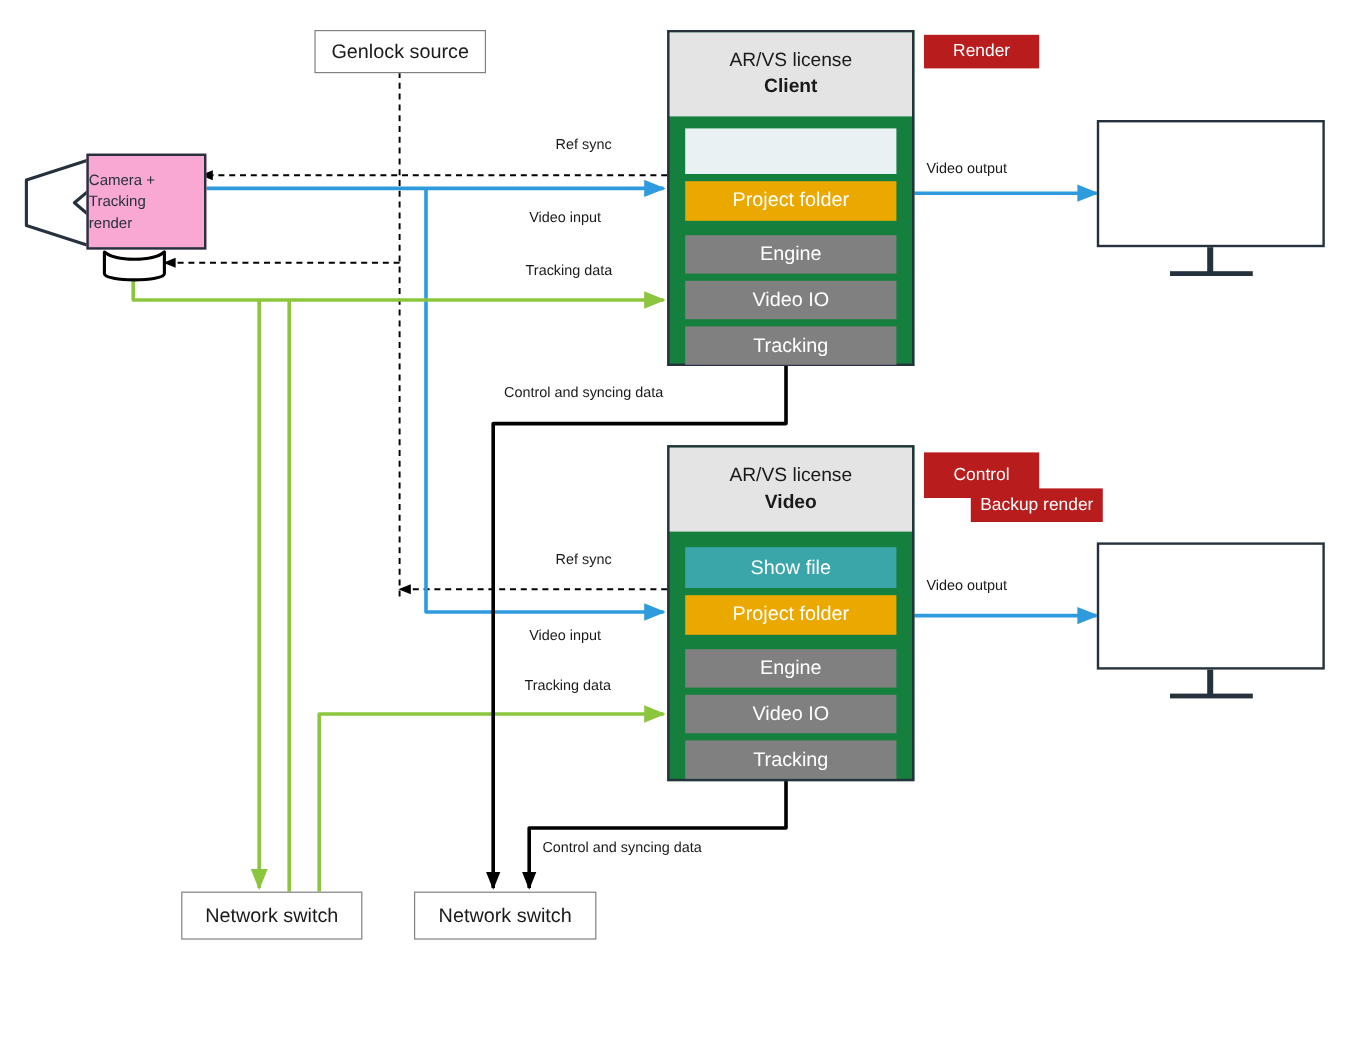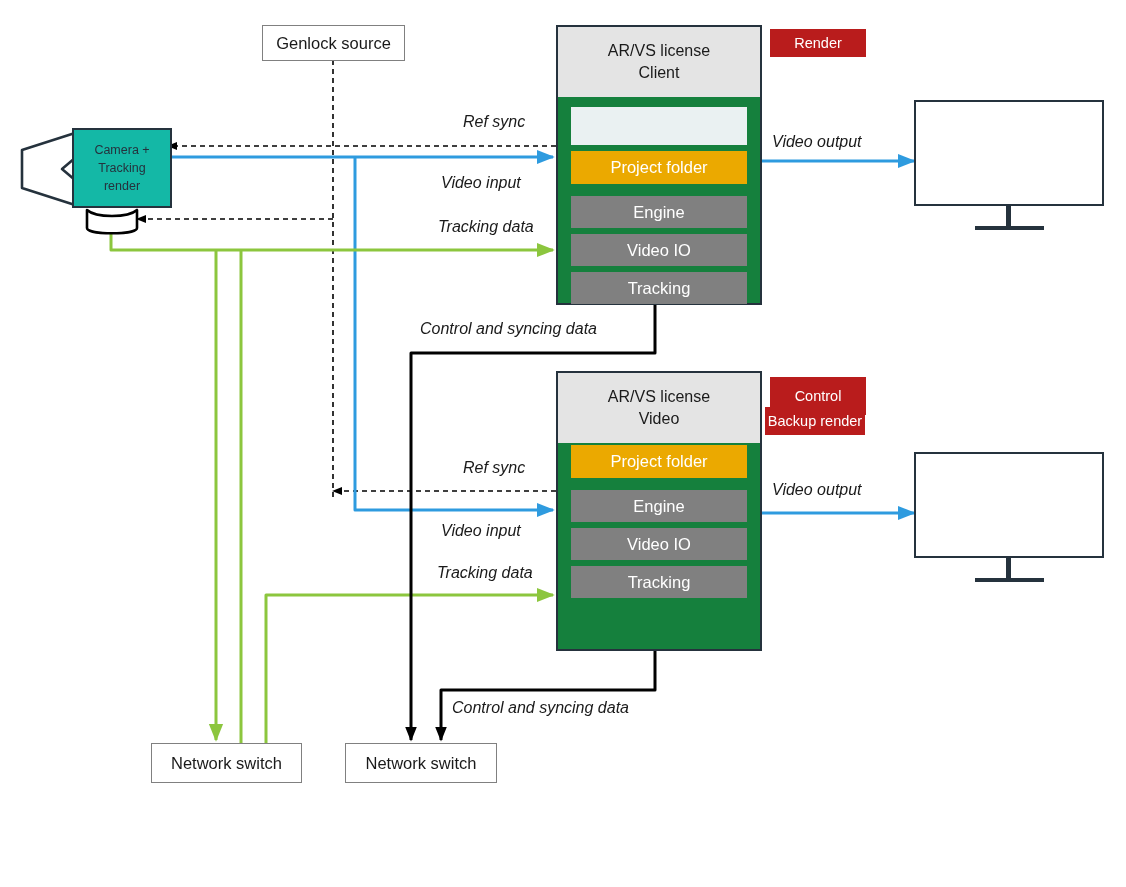--- a/index.html
+++ b/index.html
@@ -4,43 +4,43 @@
 <style>
   html,body{margin:0;padding:0;background:#ffffff;}
   body{width:1126px;height:887px;font-family:"Liberation Sans","DejaVu Sans",sans-serif;}
   #stage{position:relative;width:1126px;height:887px;overflow:hidden;background:#fff;}
   svg.wires{position:absolute;left:0;top:0;width:1126px;height:887px;}
   .node{position:absolute;box-sizing:border-box;}
 
   
   .plainbox{border:1px solid #808080;background:#fff;display:flex;align-items:center;
             justify-content:center;color:#1a1a1a;font-size:16.5px;}
-  .camerabox{border:2px solid #25323d;background:#14b8a6;display:flex;flex-direction:column;
-             align-items:center;justify-content:center;color:#25323d;font-size:12.5px;line-height:1.45;}
+  .camerabox{border:2px solid #25323d;background:#f9a8d4;display:flex;flex-direction:column;
+             justify-content:center;color:#25323d;font-size:12.5px;line-height:1.45;}
 
   
   .stackbox{border:2px solid #25323d;background:#15803d;}
   .stack-header{background:#e4e4e4;display:flex;flex-direction:column;align-items:center;
                 justify-content:center;color:#1a1a1a;font-size:16px;line-height:1.35;height:70px;}
   .stack-header .lic{font-weight:400;}
-  .stack-header .role{font-weight:400;}
+  .stack-header .role{font-weight:700;}
   .bar{display:flex;align-items:center;justify-content:center;color:#ffffff;font-size:16.5px;
        margin:6px auto;}
   .bar.ghost{background:#eaf1f2;}
   .bar.teal{background:#3aa6aa;}
   .bar.amber{background:#eba900;}
   .bar.grey{background:#808080;}
 
   
   .badge{background:#b91c1c;color:#fff;display:flex;align-items:center;justify-content:center;
          font-size:14.5px;}
 
   
   .lbl{position:absolute;color:#1a1a1a;white-space:nowrap;}
-  .lbl.italic{font-style:italic;font-size:16px;}
+  .lbl.italic{font-size:12px;}
   .lbl.plain{font-size:16.5px;margin-top:48px;}
   .lbl.center{text-align:center;white-space:normal;}
 
   
   .mon-screen{border:2.5px solid #25323d;background:#fff;}
   .mon-neck{position:absolute;background:#25323d;}
   .mon-foot{position:absolute;background:#25323d;}
 </style>
 </head>
 <body>
@@ -136,28 +136,29 @@
     <div class="bar grey" style="width:176px;height:32px;margin-top:5px;">Tracking</div>
   </div>
 
   <div class="node badge" style="left:770px;top:29px;width:96px;height:28px;">Render</div>
 
   <div class="node stackbox" style="left:556px;top:371px;width:206px;height:280px;">
     <div class="stack-header">
       <span class="lic">AR/VS license</span>
       <span class="role">Video</span>
     </div>
+    <div class="bar teal" style="width:176px;height:34px;margin-top:13px;">Show file</div>
     <div class="bar amber" style="width:176px;height:33px;margin-top:2px;">Project folder</div>
     <div class="bar grey" style="width:176px;height:32px;margin-top:12px;">Engine</div>
     <div class="bar grey" style="width:176px;height:32px;margin-top:5px;">Video IO</div>
     <div class="bar grey" style="width:176px;height:32px;margin-top:5px;">Tracking</div>
   </div>
 
   <div class="node badge" style="left:770px;top:377px;width:96px;height:38px;">Control</div>
-  <div class="node badge" style="left:765px;top:407px;width:100px;height:28px;">Backup render</div>
+  <div class="node badge" style="left:809px;top:407px;width:110px;height:28px;">Backup render</div>
 
   <div class="node mon-screen" style="left:914px;top:100px;width:190px;height:106px;"></div>
   <div class="mon-neck" style="left:1006px;top:206px;width:5px;height:22px;"></div>
   <div class="mon-foot" style="left:975px;top:226px;width:69px;height:4px;"></div>
 
   <div class="node mon-screen" style="left:914px;top:452px;width:190px;height:106px;"></div>
   <div class="mon-neck" style="left:1006px;top:558px;width:5px;height:22px;"></div>
   <div class="mon-foot" style="left:975px;top:578px;width:69px;height:4px;"></div>
 
   <div class="node plainbox" style="left:151px;top:743px;width:151px;height:40px;">

